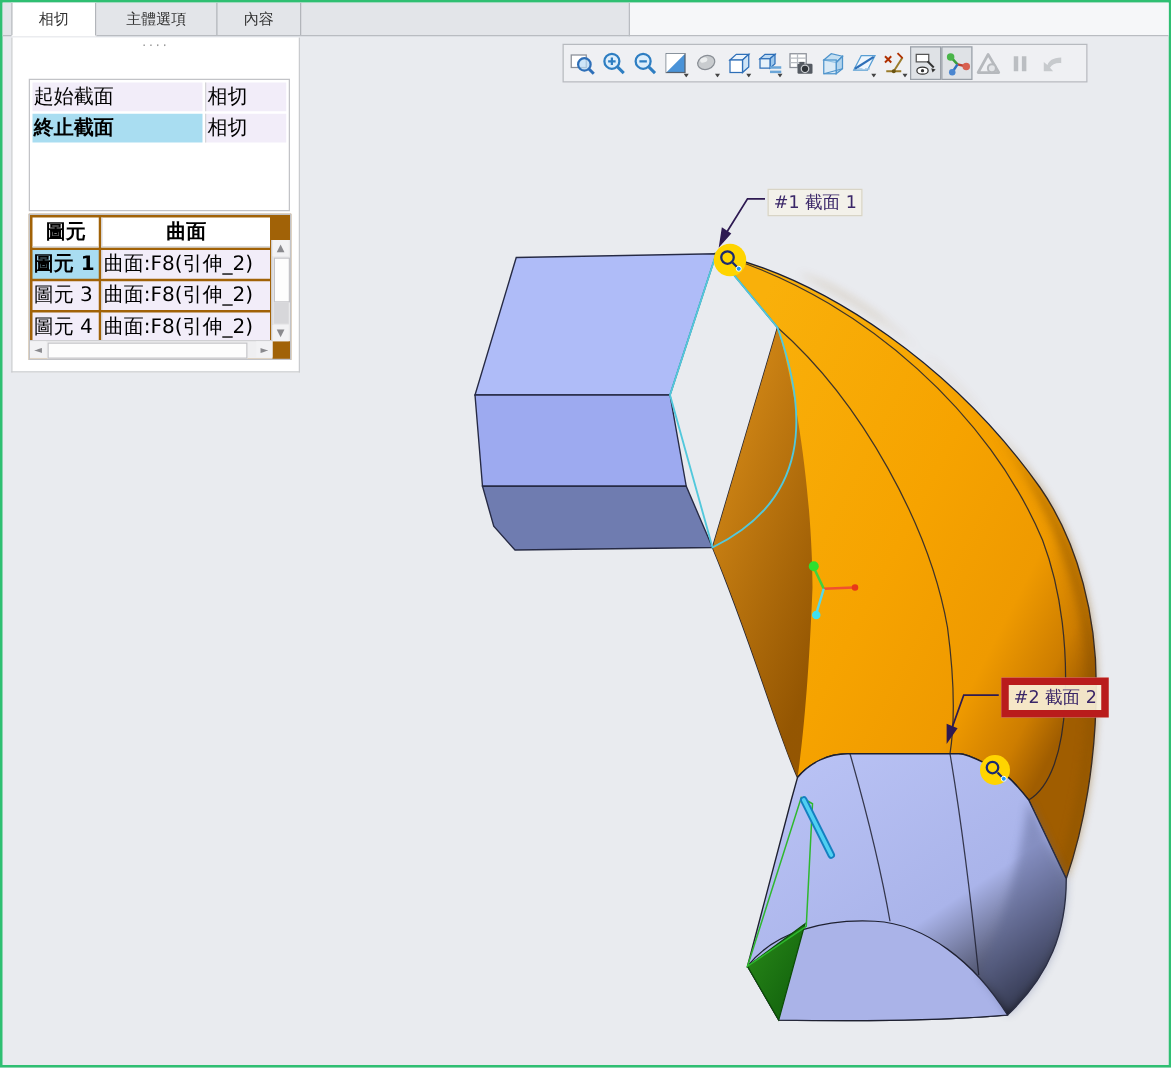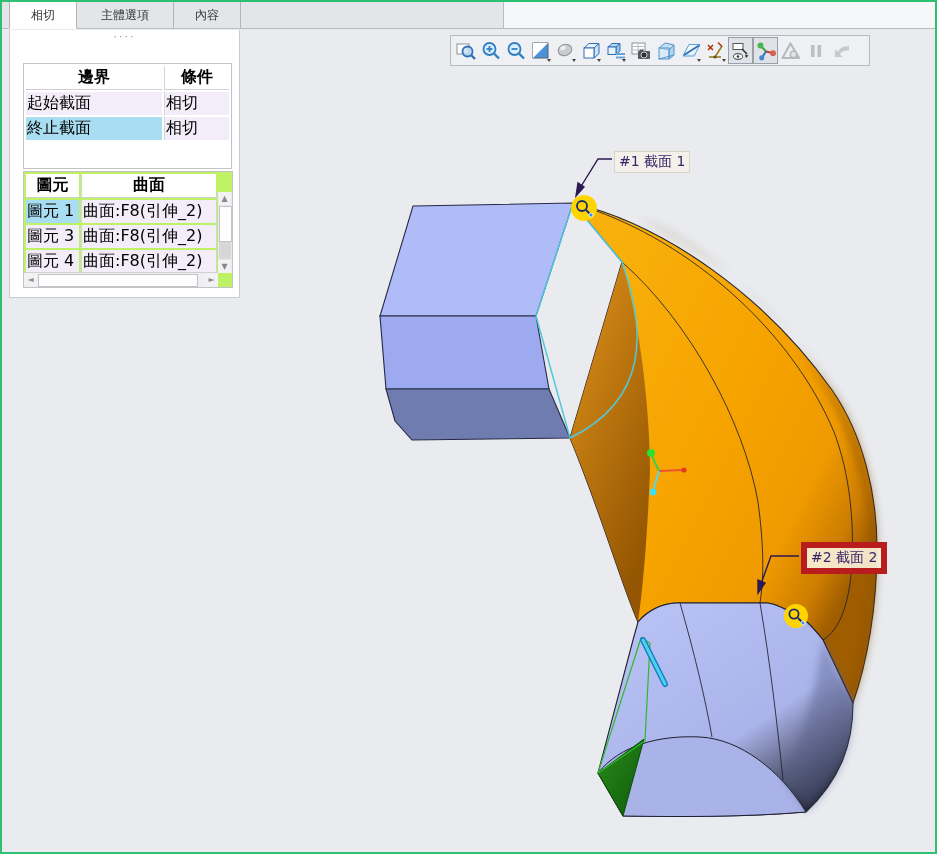--- a/index.html
+++ b/index.html
@@ -27,22 +27,22 @@
     position:absolute;left:7px;top:28px;width:229px;height:267px;
     background:#ffffff;border:1px solid #c9cbce;border-top:none;z-index:20;
   }
   .drag-dots{width:100%;text-align:center;color:#9a9a9a;font-size:11px;letter-spacing:2px;line-height:14px;height:14px;user-select:none;}
   .t-boundary{position:absolute;left:13px;top:33px;width:207px;height:104px;border:1px solid #c2c3c7;background:#fff;}
   .t-boundary table{width:100%;}
   .t-boundary col.c1{width:136px;}
   .t-boundary th{border-bottom:1px solid #cfcfcf;background:#fff;}
   .t-boundary th.sep,.t-boundary td.sep{border-left:1px solid #d5d5d8;}
   .row-lav{background:#f2edf9;margin-left:48px;}
-  .cell-sel{background:#a9ddf1;}
-  .t-entity{position:absolute;left:13px;top:141px;width:208px;height:115px;border:1px solid #c2c3c7;background:#bef264;}
+  .cell-sel{background:#a9ddf1;font-weight:bold;}
+  .t-entity{position:absolute;left:13px;top:141px;width:208px;height:115px;border:1px solid #c2c3c7;background:#a16207;}
   .t-entity .grid{position:absolute;left:0;top:0;right:14px;bottom:14px;}
   .t-entity table{width:100%;}
   .t-entity col.c1{width:53px;}
   .t-entity th{border-bottom:1px solid #cfcfcf;background:#fff;height:19px;}
   .t-entity td{height:19px;}
   .t-entity th.sep,.t-entity td.sep{border-left:1px solid #d5d5d8;}
   
   .vscroll{position:absolute;top:20px;right:0;width:14px;bottom:14px;background:#e9e9eb;border-left:1px solid #d0d0d3;}
   .hscroll{position:absolute;left:0;bottom:0;height:14px;right:14px;background:#efeff1;border-top:1px solid #d0d0d3;}
   .sbtn{position:absolute;background:#f2f2f4;color:#8a8a8e;font-size:8px;text-align:center;line-height:13px;}
@@ -216,24 +216,20 @@
 <div class="panel">
   <div class="drag-dots">····</div>
 
   <div class="t-boundary">
     <table>
       <colgroup>
           <col class="c1">
           <col>
         </colgroup>
       <tbody>
-          <tr>
-        <th>邊界</th>
-        <th class="sep">條件</th>
-      </tr>
       <tr>
         <td class="row-lav">起始截面</td>
         <td class="row-lav sep">相切</td>
       </tr>
       <tr>
         <td class="cell-sel">終止截面</td>
         <td class="row-lav sep">相切</td>
       </tr>
     </tbody>
       </table>

